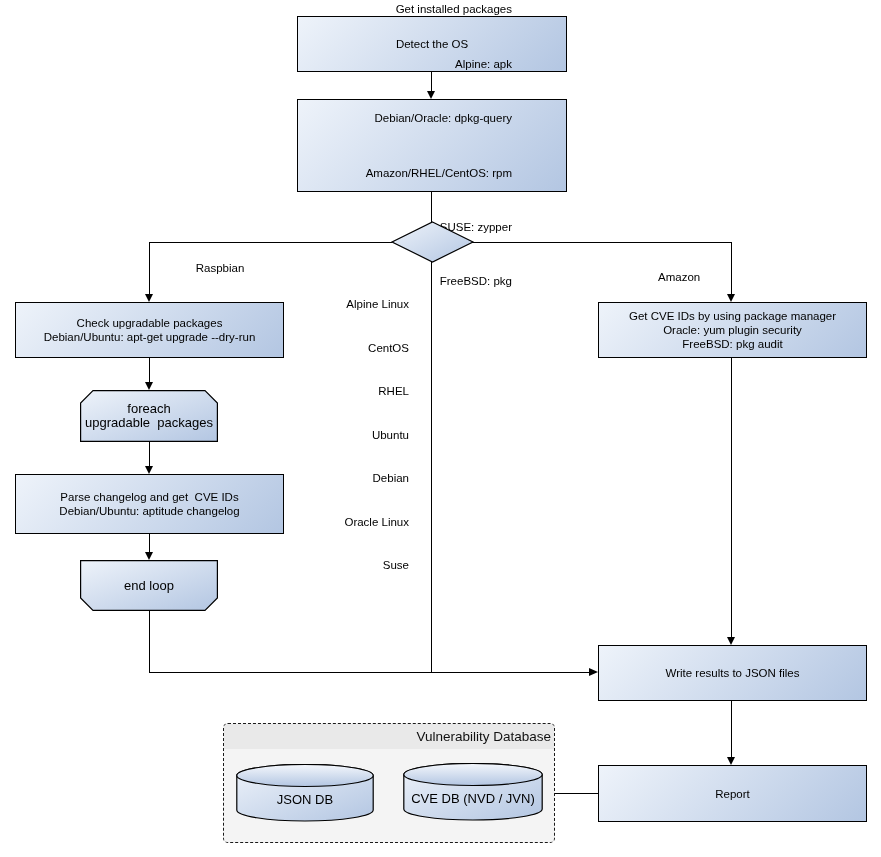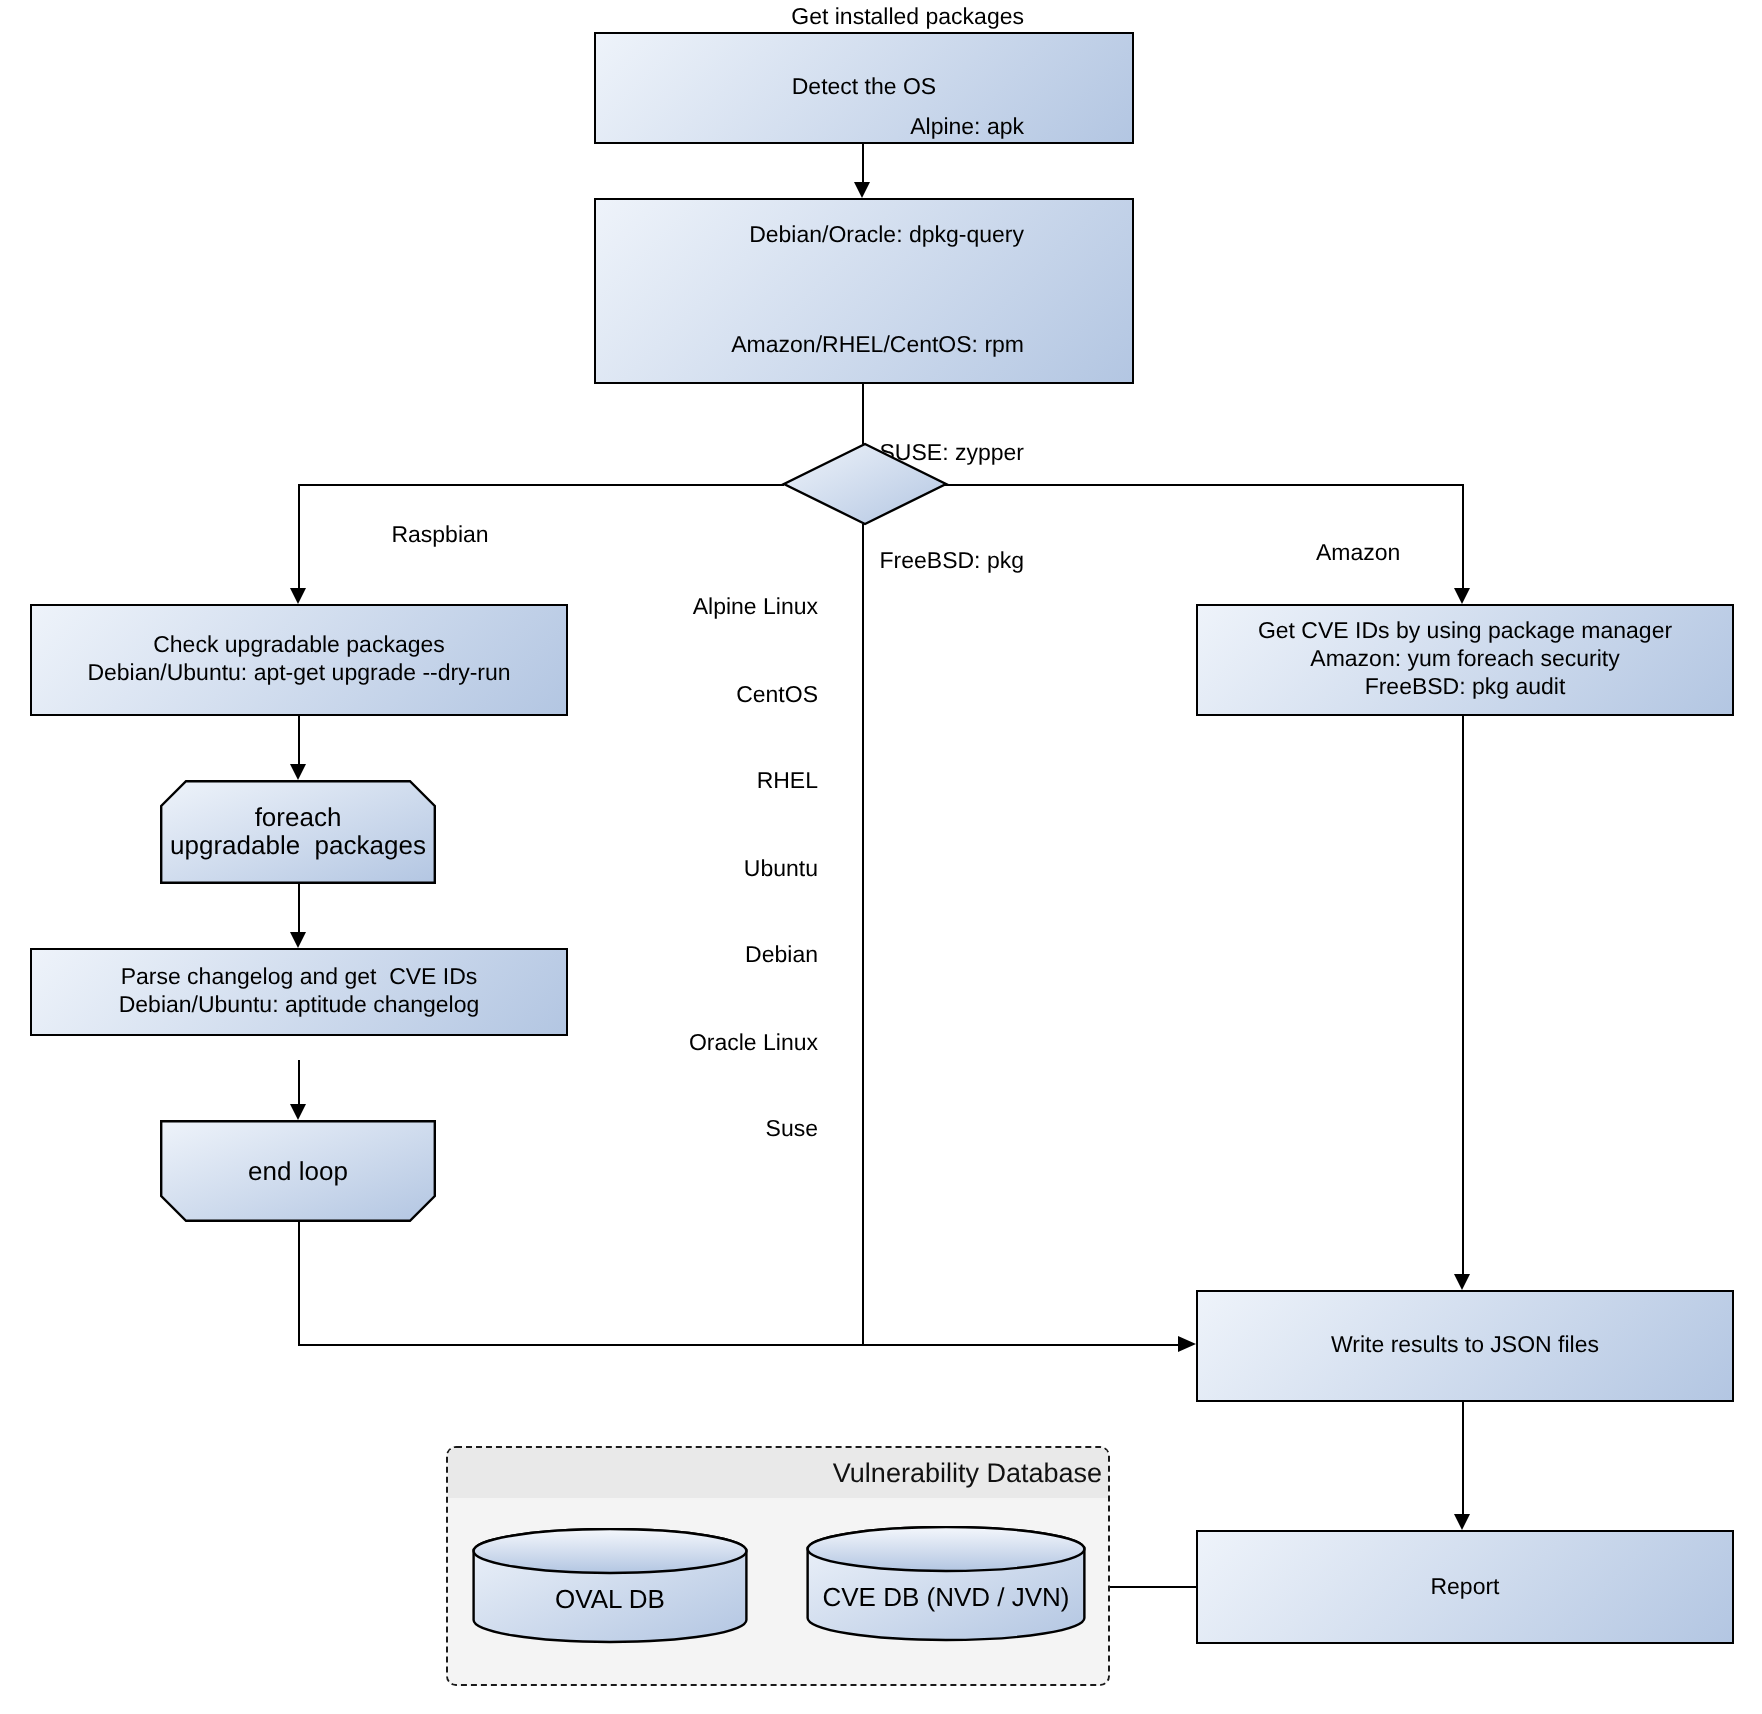--- a/index.html
+++ b/index.html
@@ -129,37 +129,37 @@
   <div class="shape" style="left:80px;top:390px;width:138px;height:52px;">
     <svg width="138" height="52" viewBox="0 0 138 52">
       <path d="M13,0.6 L125,0.6 L137.4,13 L137.4,51.4 L0.6,51.4 L0.6,13 Z" fill="url(#gradDiamond)" stroke="#000" stroke-width="1.2"></path>
     </svg>
     <div class="shape-label" style="top:0;height:52px;">
       <div>foreach</div>
       <div>upgradable  packages</div>
     </div>
   </div>
 
-  <div class="node" style="left:15px;top:474px;width:269px;height:44px;">
+  <div class="node" style="left:15px;top:474px;width:269px;height:60px;">
     <div>Parse changelog and get  CVE IDs</div>
     <div>Debian/Ubuntu: aptitude changelog</div>
   </div>
 
   <div class="shape" style="left:80px;top:560px;width:138px;height:55px;">
     <svg width="138" height="51" viewBox="0 0 138 51">
       <path d="M0.6,0.6 L137.4,0.6 L137.4,38 L125,50.4 L13,50.4 L0.6,38 Z" fill="url(#gradDiamond)" stroke="#000" stroke-width="1.2"></path>
     </svg>
     <div class="shape-label" style="top:0;height:51px;">
       <div>end loop</div>
     </div>
   </div>
 
   <div class="node" style="left:598px;top:302px;width:269px;height:56px;">
     <div>Get CVE IDs by using package manager</div>
-    <div>Amazon: yum foreach security</div>
+    <div>Oracle: yum plugin security</div>
     <div>FreeBSD: pkg audit</div>
   </div>
 
   <div class="node" style="left:598px;top:645px;width:269px;height:56px;">
     <div>Write results to JSON files</div>
   </div>
 
   <div class="node" style="left:598px;top:765px;width:269px;height:57px;">
     <div>Report</div>
   </div>
@@ -176,21 +176,21 @@
           <stop class="g-dark" offset="1" stop-color="#b3c6e2"></stop>
         </linearGradient>
         <linearGradient id="gradCylTop" x1="0" y1="0" x2="0" y2="1">
           <stop offset="0" stop-color="#f4f7fc"></stop>
           <stop class="g-dark" offset="1" stop-color="#b3c6e2"></stop>
         </linearGradient>
       </defs>
       <path d="M0.8,11.5 v34.5 a68.2,11 0 0,0 136.4,0 v-34.5 a68.2,11 0 0,0 -136.4,0 z" fill="url(#gradCylBody)" stroke="#000" stroke-width="1.2"></path>
       <ellipse cx="69" cy="11.5" rx="68.2" ry="11" fill="url(#gradCylTop)" stroke="#000" stroke-width="1.2"></ellipse>
     </svg>
-    <div class="shape-label" style="top:18px;height:36px;">OVAL DB</div>
+    <div class="shape-label" style="top:18px;height:36px;">JSON DB</div>
   </div>
 
   <div class="shape" style="left:403px;top:763px;width:140px;height:58px;">
     <svg width="140" height="58" viewBox="0 0 138 58" preserveAspectRatio="none">
       <path d="M0.8,11.5 v34.5 a68.2,11 0 0,0 136.4,0 v-34.5 a68.2,11 0 0,0 -136.4,0 z" fill="url(#gradCylBody)" stroke="#000" stroke-width="1.2"></path>
       <ellipse cx="69" cy="11.5" rx="68.2" ry="11" fill="url(#gradCylTop)" stroke="#000" stroke-width="1.2"></ellipse>
     </svg>
     <div class="shape-label" style="top:18px;height:36px;">CVE DB (NVD / JVN)</div>
   </div>
 

